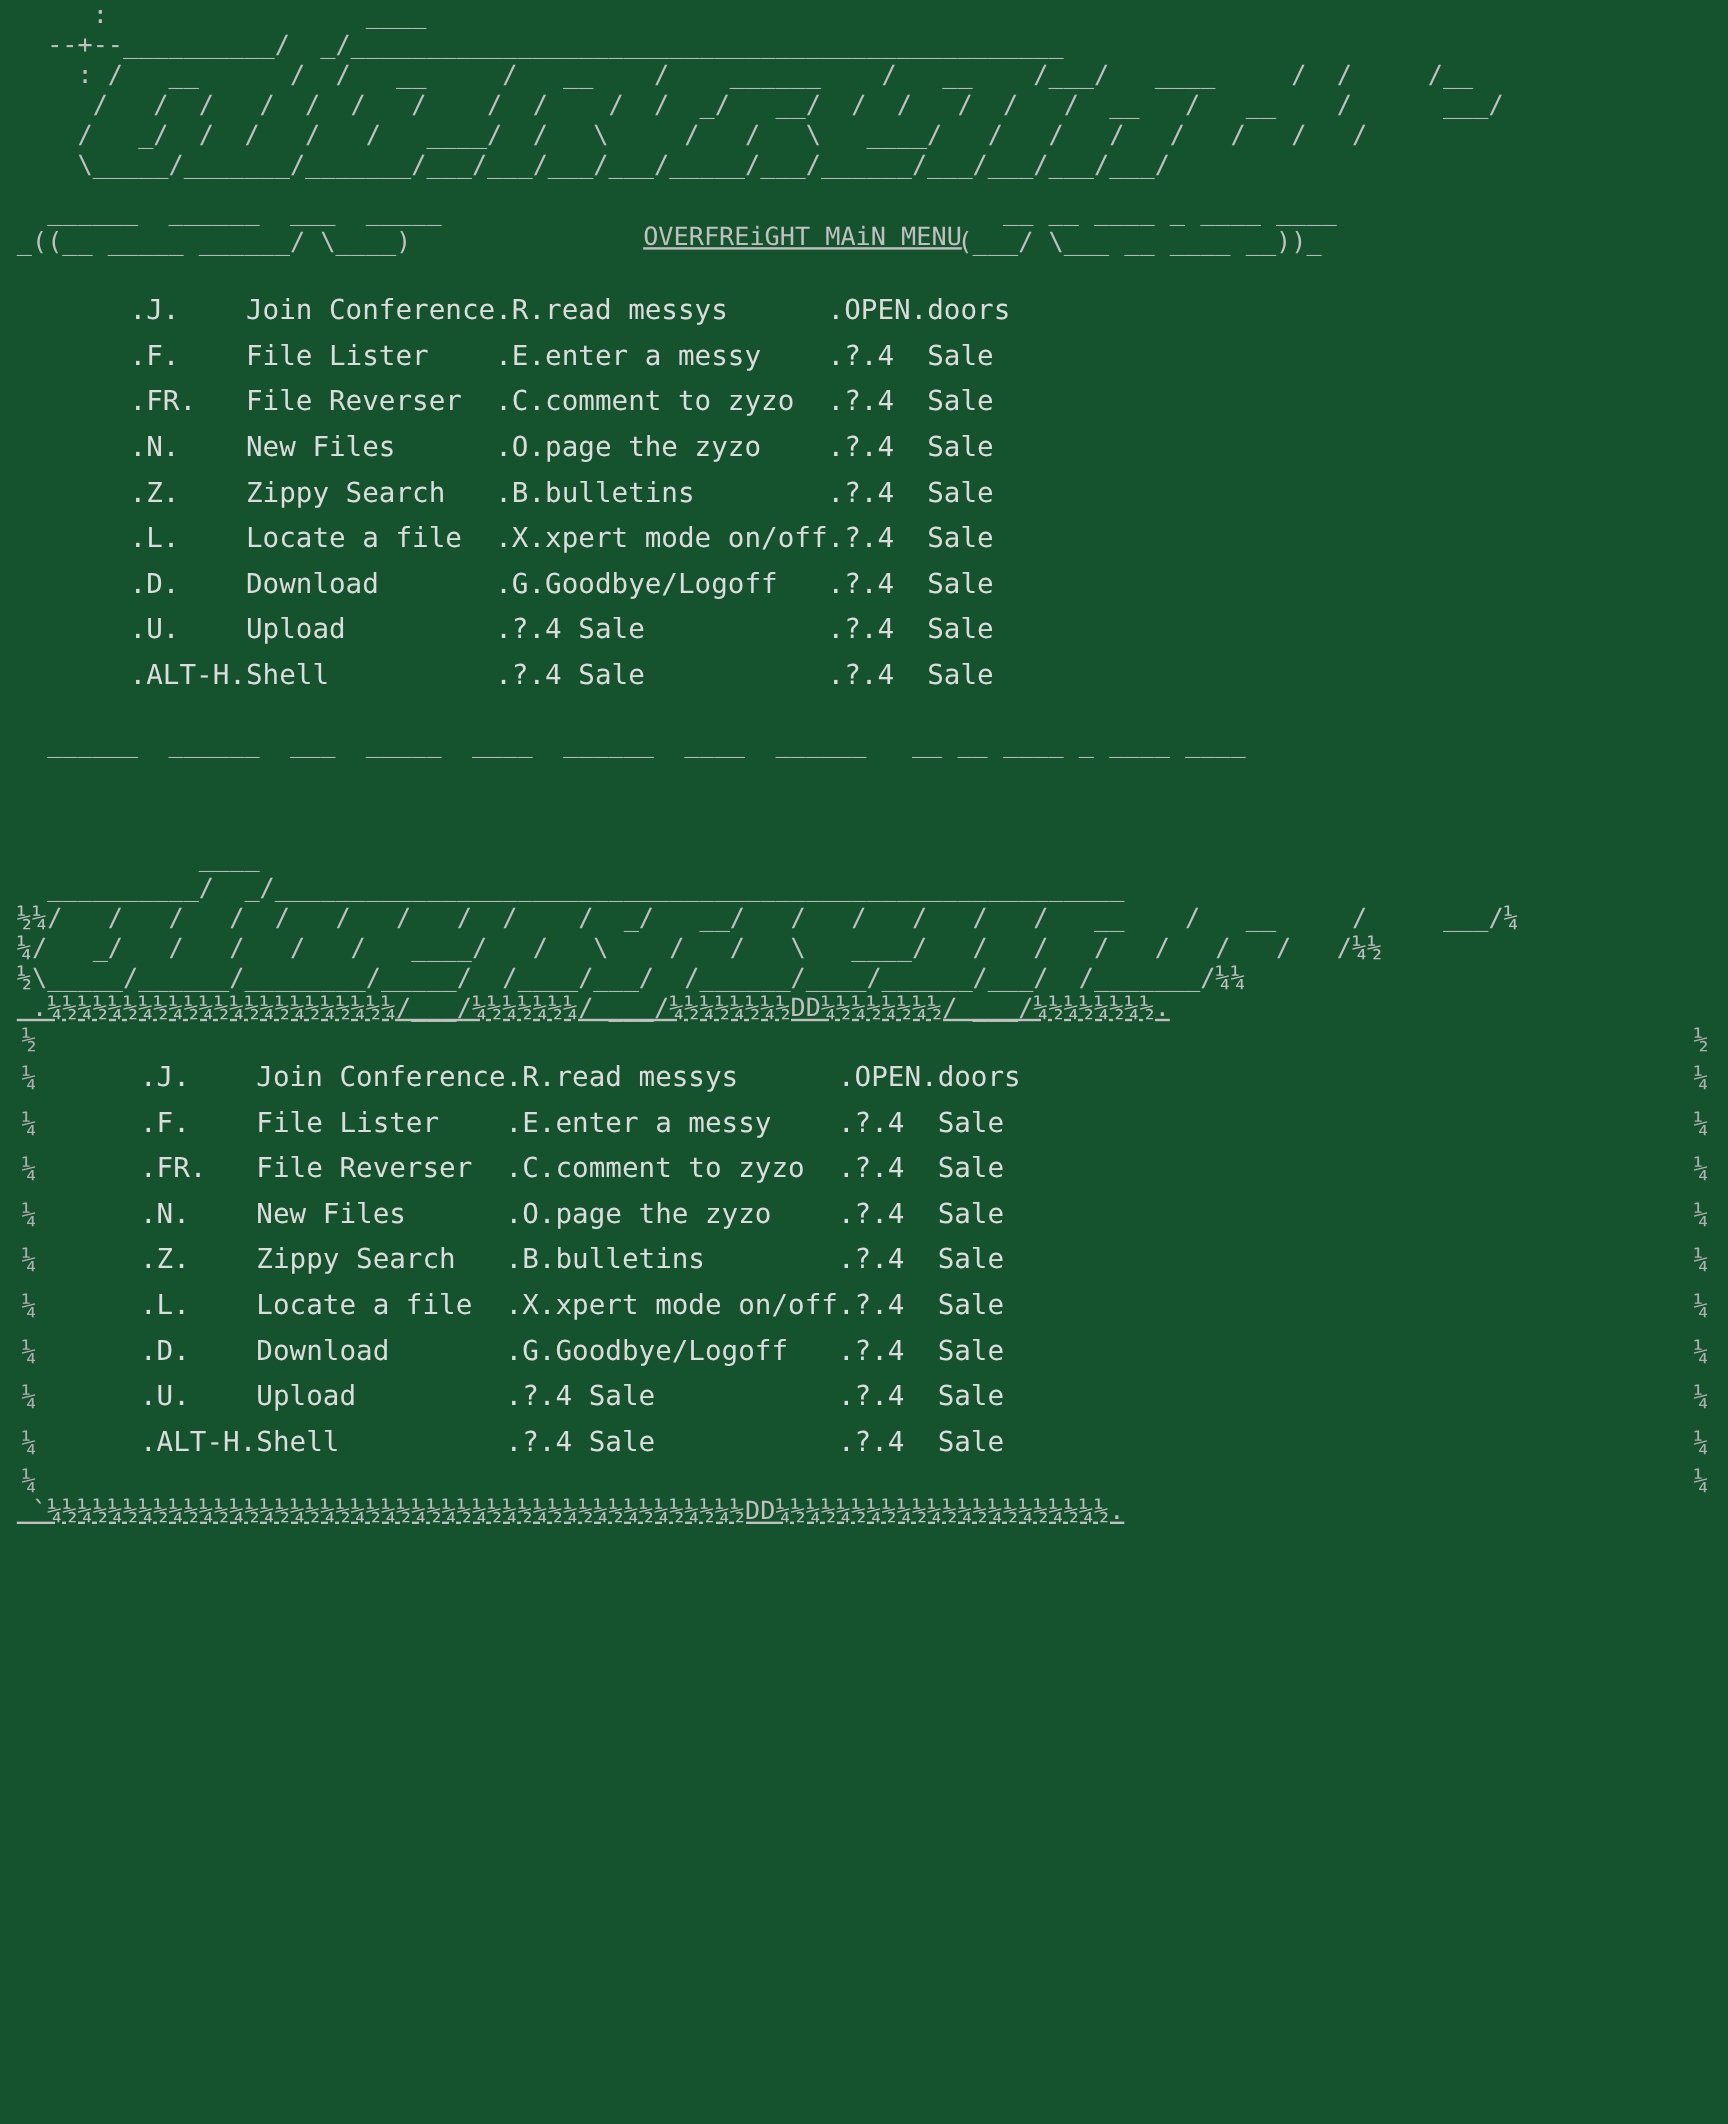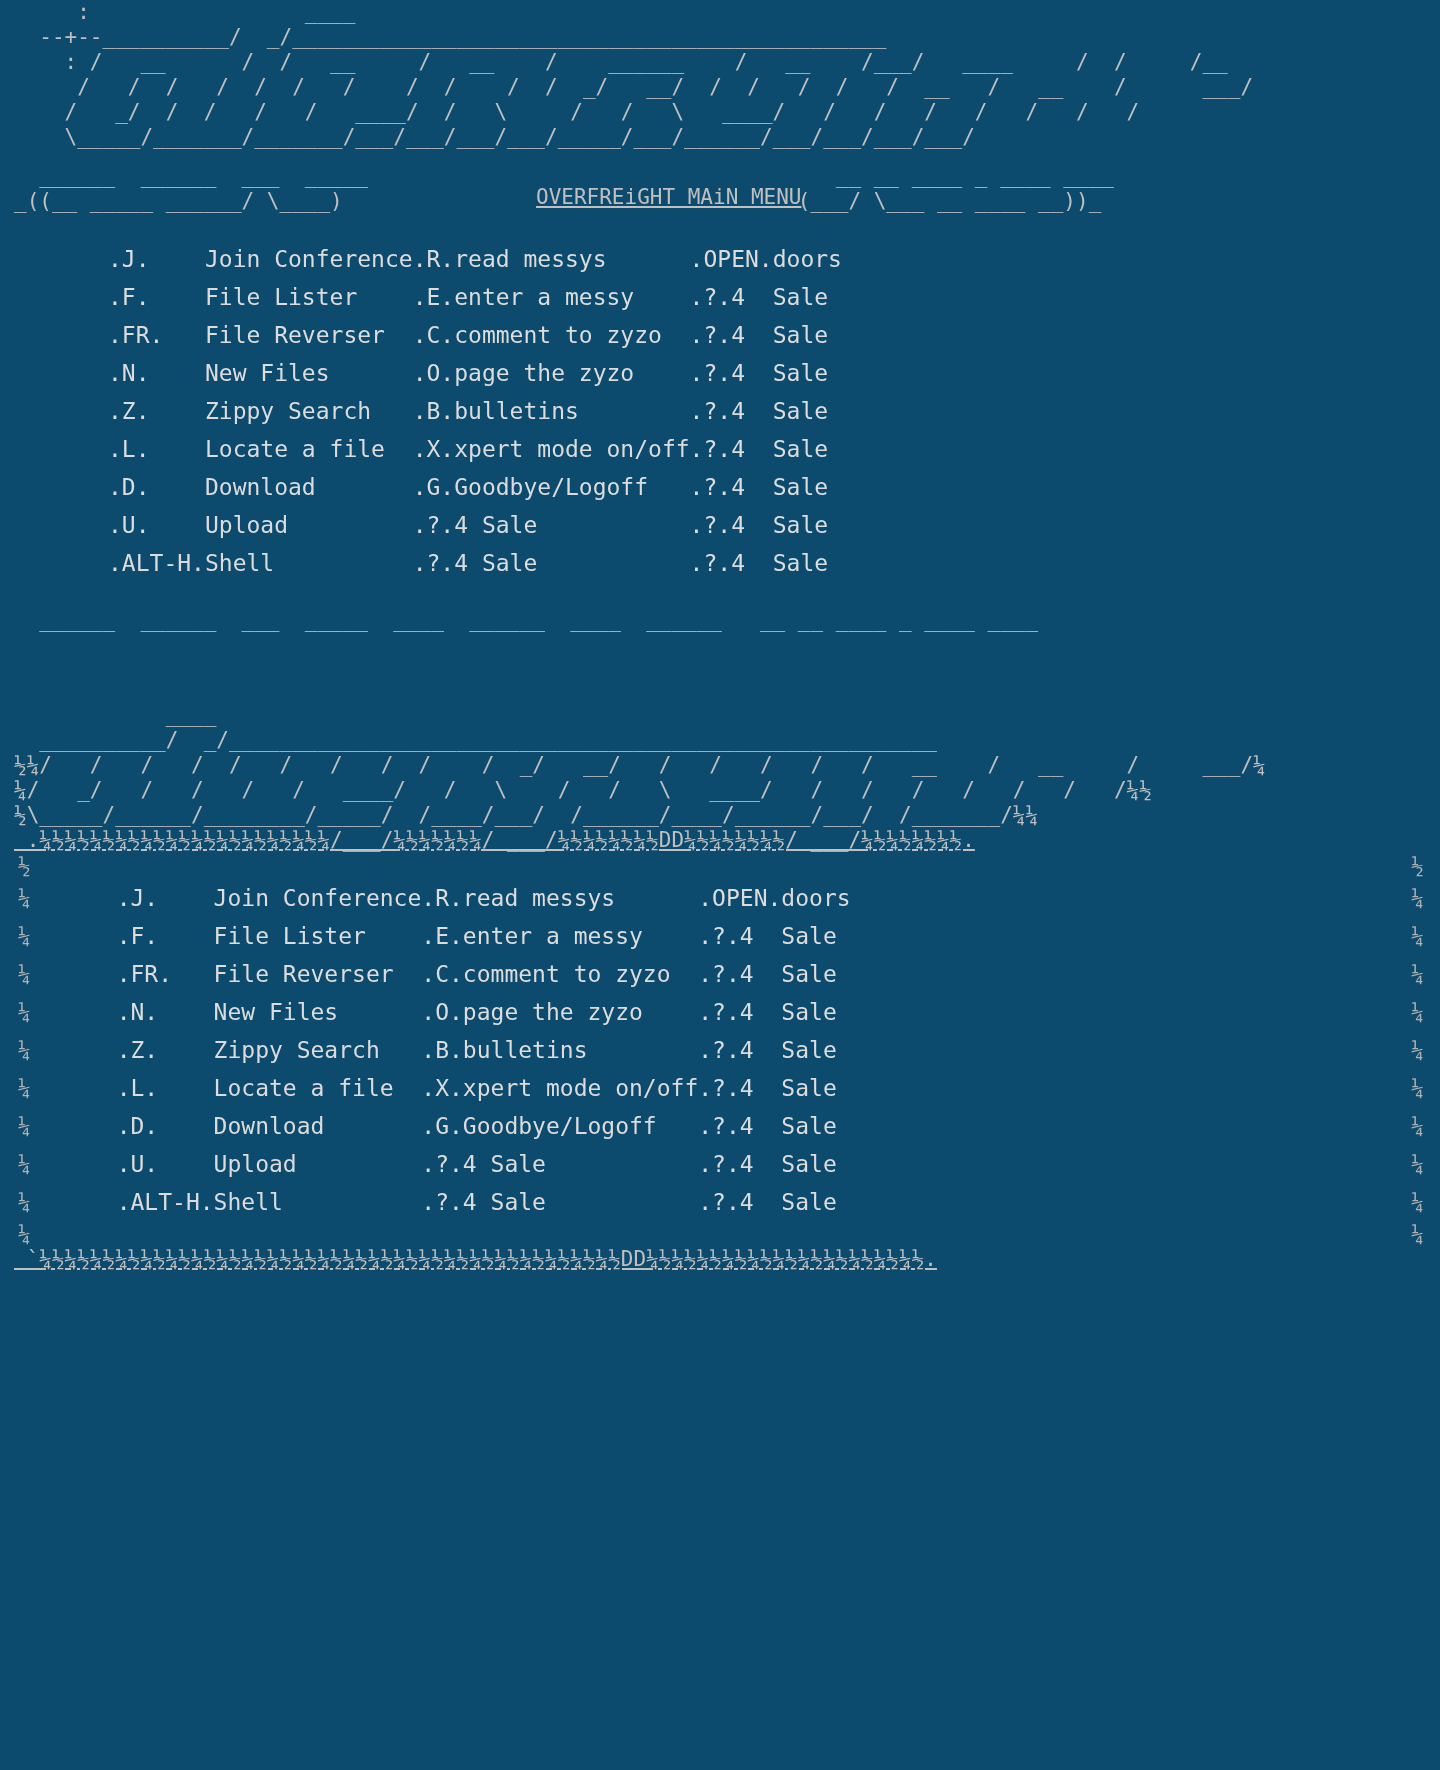--- a/index.html
+++ b/index.html
@@ -8,21 +8,21 @@
     background: #000000;
     width: 1440px;
   }
   body {
     font-family: "DejaVu Sans Mono", monospace;
     color: #c8c8c8;
   }
   .screen {
     width: 1440px;
     min-height: 1770px;
-    background: #0c4a6e;
+    background: #14532d;
     padding: 0;
     box-sizing: border-box;
     overflow: hidden;
   }
   pre.art {
     margin: 0;
     padding: 0;
     font-family: "DejaVu Sans Mono", monospace;
     font-size: 21px;
     line-height: 25px;

